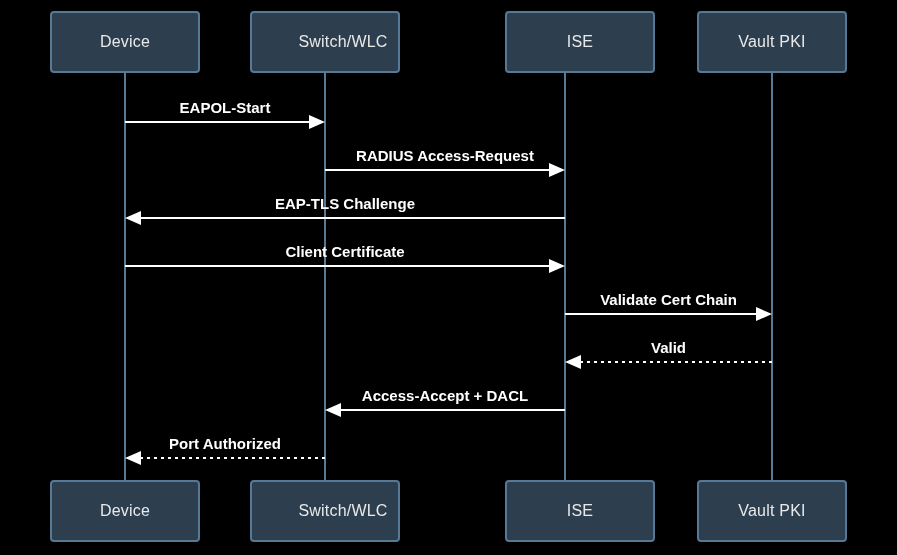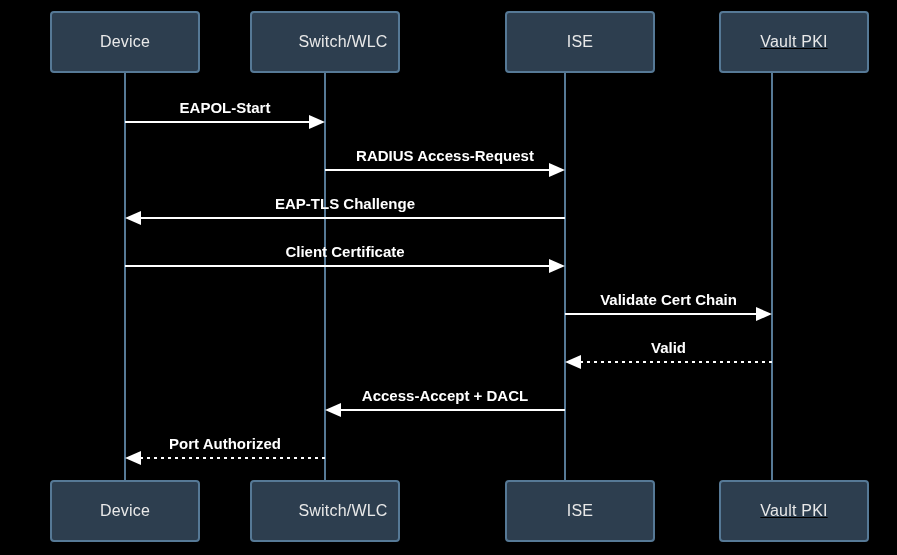--- a/index.html
+++ b/index.html
@@ -29,21 +29,21 @@
     justify-content: center;
   }
   .actor-box span {
     color: #e9e9e9;
     font-size: 16px;
     letter-spacing: 0.2px;
   }
   .c0 { left: 50px; }
   .c1 { left: 250px; padding-left: 36px; }
   .c2 { left: 473px; margin-left: 32px; }
-  .c3 { left: 719px; text-decoration: underline; }
+  .c3 { left: 697px; }
   .row-top { top: 11px; }
   .row-bottom { top: 480px; }
   .lifeline { stroke: #567996; stroke-width: 2; }
   .msg-line { stroke: #ffffff; stroke-width: 2; }
   .msg-line.dotted { stroke-dasharray: 3,4; }
   .msg-head { fill: #ffffff; }
   .msg-label {
     font: 700 15px "Liberation Sans", sans-serif;
     fill: #ffffff;
     text-anchor: middle;

